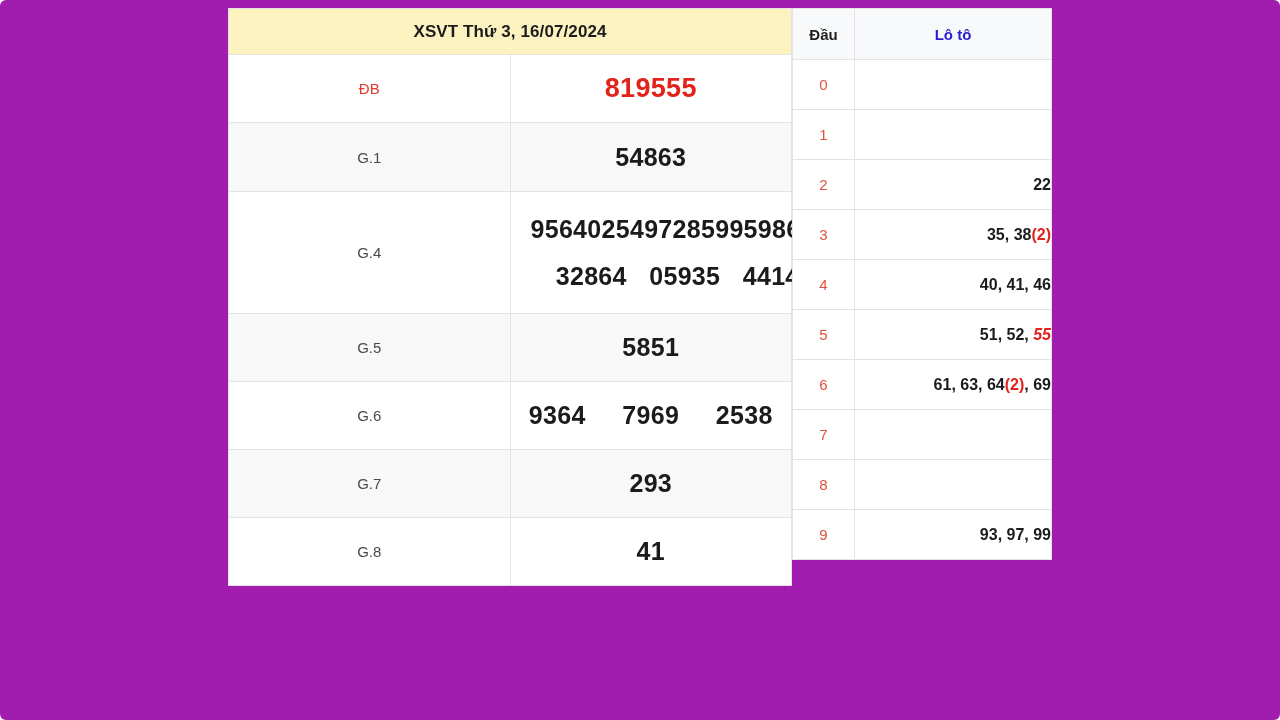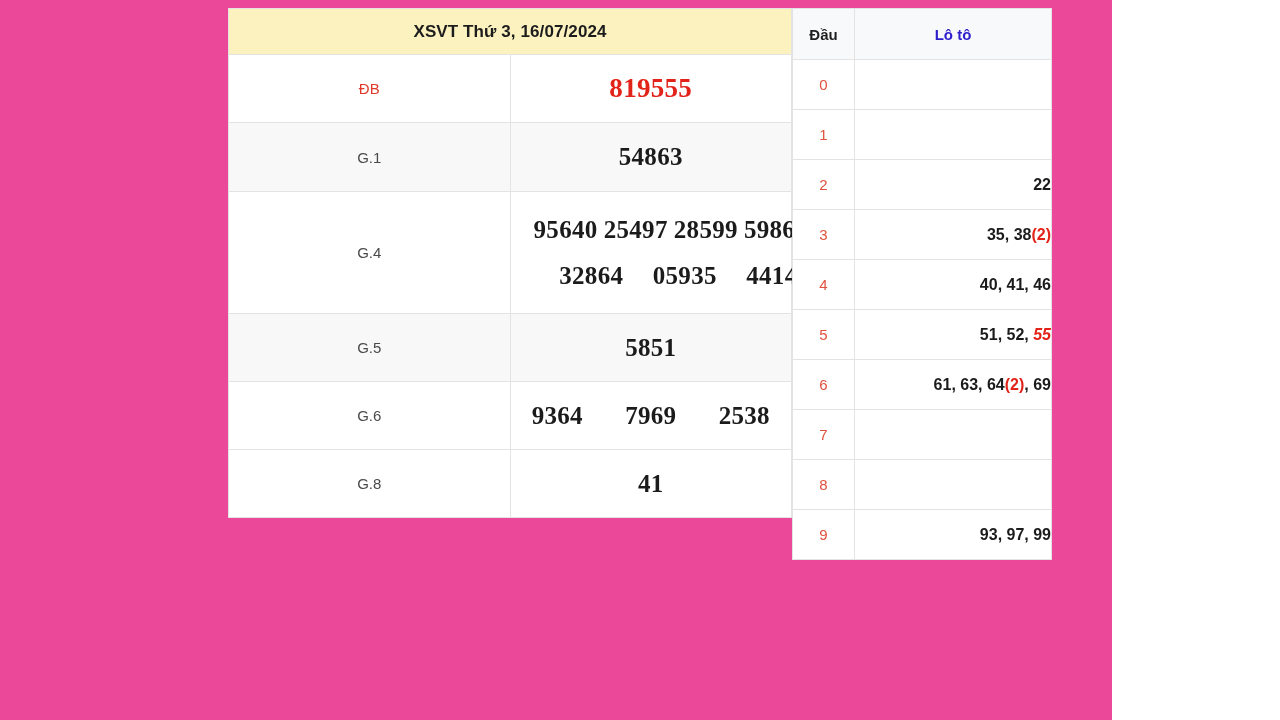--- a/index.html
+++ b/index.html
@@ -7,23 +7,24 @@
     padding: 0;
     background: #ffffff;
     width: 1280px;
     height: 720px;
     overflow: hidden;
     font-family: "Liberation Sans", sans-serif;
   }
 
   .page {
     position: relative;
-    width: 1112px;
+    width: 1280px;
     height: 720px;
-    background: #ec4899;
+    background: #a21caf;
+    border-radius: 6px;
   }
 
   
   .result-table {
     position: absolute;
     left: 228px;
     top: 8px;
     width: 564px;
     border-collapse: collapse;
     table-layout: fixed;
@@ -61,21 +62,20 @@
 
   .prize-values {
     text-align: center;
   }
 
   .num-row {
     display: flex;
     justify-content: space-around;
     align-items: flex-start;
     width: 100%;
-    font-family: Liberation Serif, serif;
   }
 
   .num {
     font-size: 25px;
     font-weight: bold;
     color: #1b1b1b;
     letter-spacing: 0.3px;
     white-space: nowrap;
   }
 
@@ -216,20 +216,28 @@
         <td class="prize-label">G.6</td>
         <td class="prize-values">
           <div class="num-row">
             <span class="num">9364</span>
             <span class="num">7969</span>
             <span class="num">2538</span>
           </div>
         </td>
       </tr>
 
+      <tr class="row-g7">
+        <td class="prize-label">G.7</td>
+        <td class="prize-values">
+          <div class="num-row">
+            <span class="num">293</span>
+          </div>
+        </td>
+      </tr>
 
       <tr class="row-g8">
         <td class="prize-label">G.8</td>
         <td class="prize-values">
           <div class="num-row">
             <span class="num">41</span>
           </div>
         </td>
       </tr>
     </tbody>

